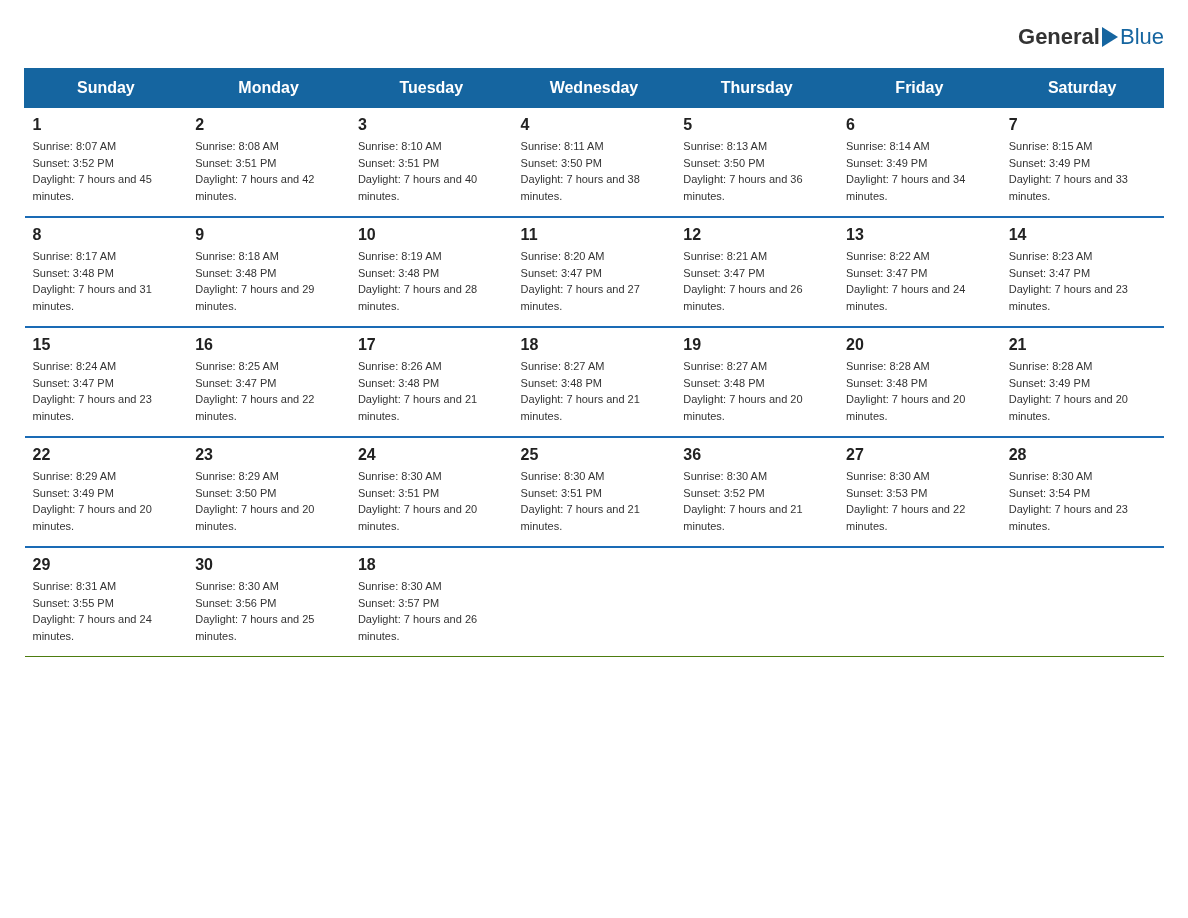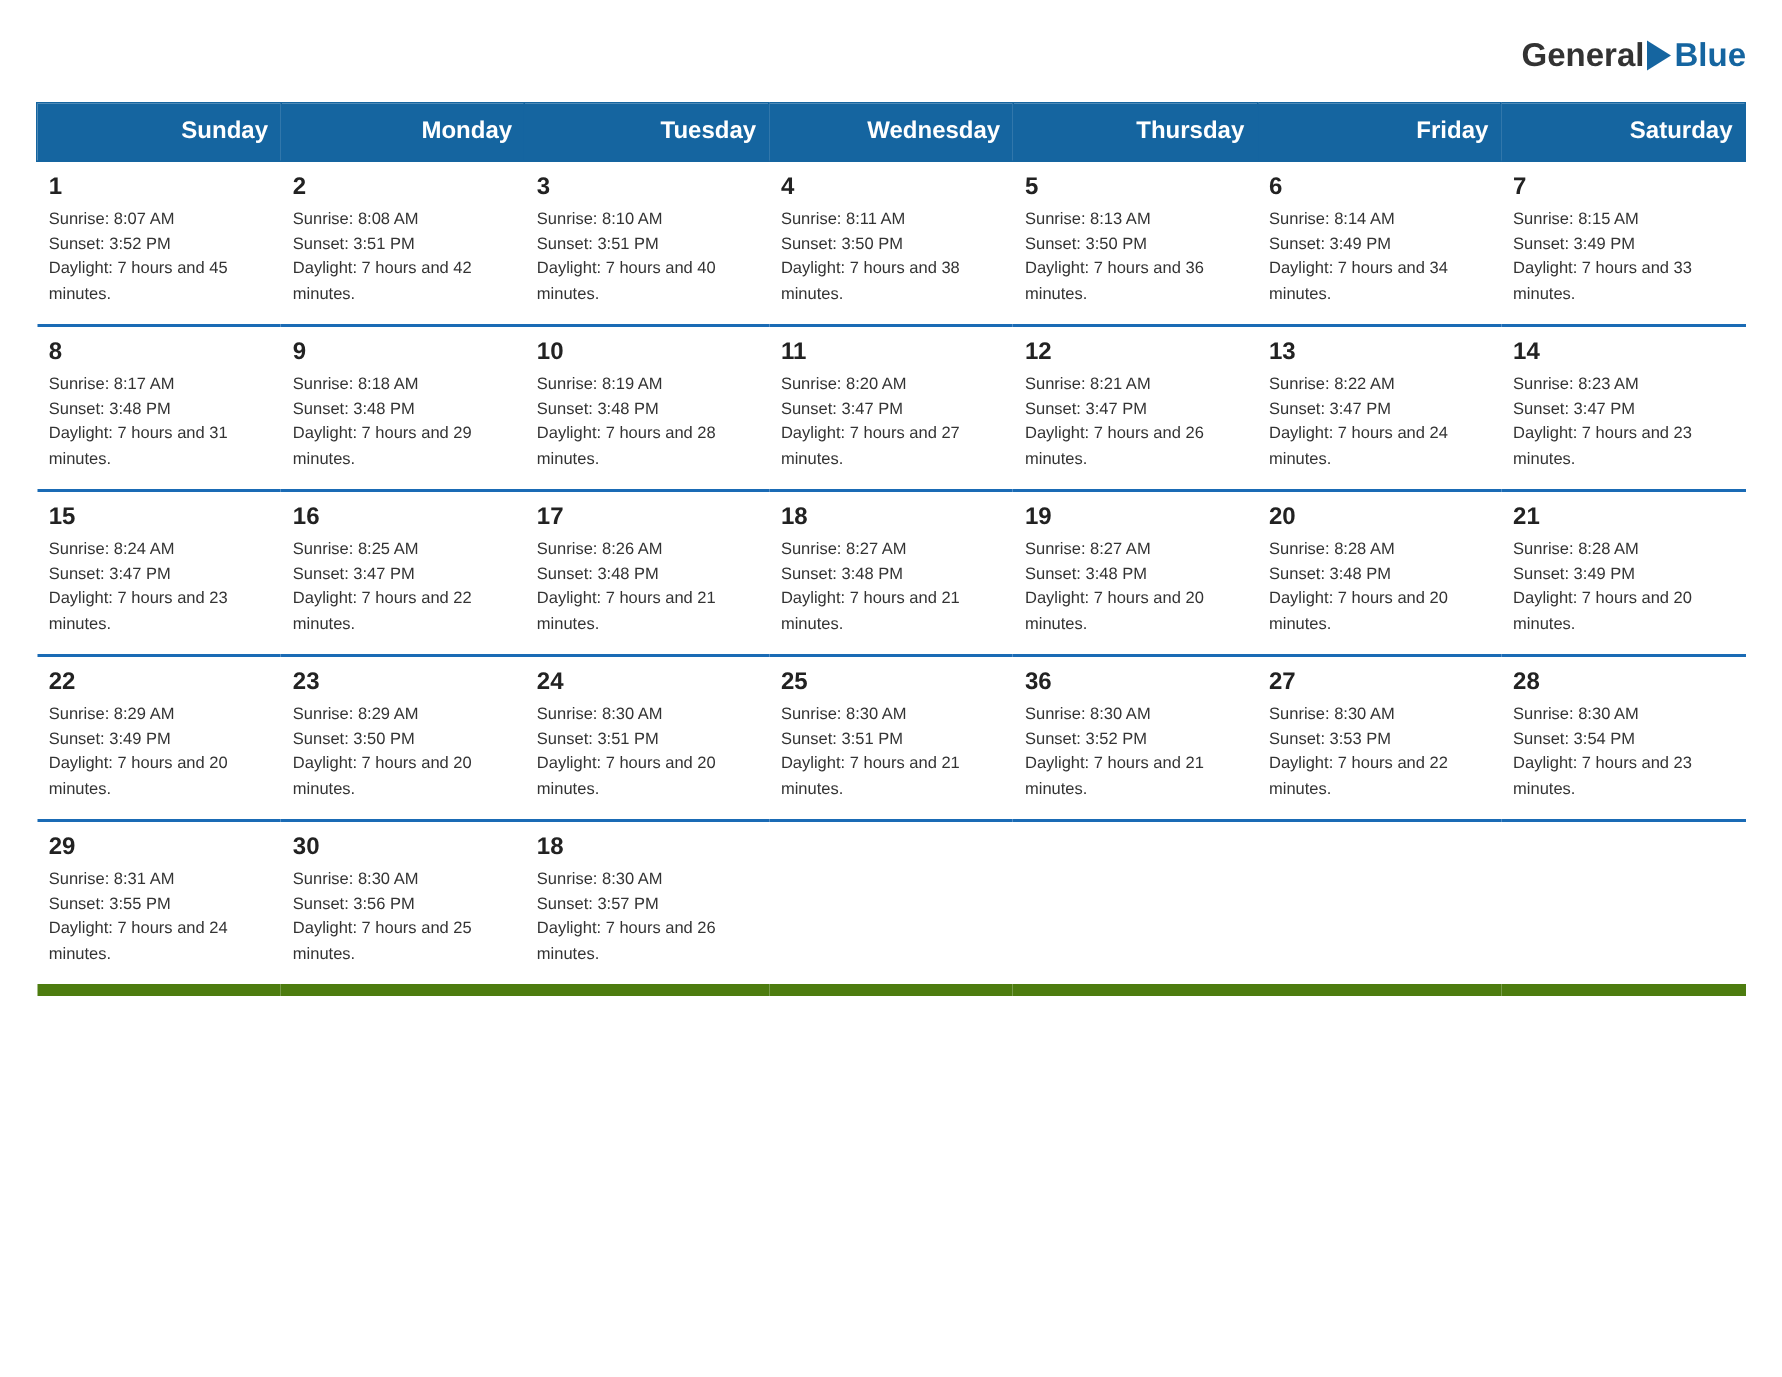--- a/index.html
+++ b/index.html
@@ -33,21 +33,21 @@
       width: 0; height: 0;
       border-top: 10px solid transparent;
       border-bottom: 10px solid transparent;
       border-left: 16px solid #1565a0;
       margin: 0 2px;
       display: inline-block;
     }
     .logo-blue {
       color: #1565a0;
       font-size: 22px;
-      font-weight: bold;
+      font-weight: normal;
     }
     .title-section {
       text-align: right;
     }
     .month-title {
       font-size: 48px;
       font-weight: bold;
       color: #333;
       line-height: 1.1;
     }
@@ -57,37 +57,37 @@
       margin-top: 4px;
     }
     .calendar {
       width: 100%;
       border-collapse: collapse;
     }
     .calendar th {
       background-color: #1565a0;
       color: #fff;
       padding: 10px 8px;
-      text-align: right;
+      text-align: center;
       font-size: 16px;
       font-weight: bold;
       border: 1px solid #1565a0;
     }
     .calendar td {
       vertical-align: top;
       padding: 8px 8px 12px 8px;
       border-bottom: 2px solid #1a6bb5;
       border-right: none;
       border-left: none;
       border-top: none;
       background: #fff;
       width: calc(100% / 7);
     }
     .calendar tr:last-child td {
-      border-bottom: 8px solid #4d7c0f;
+      border-bottom: 1px solid #4d7c0f;
     }
     .day-number {
       font-size: 16px;
       font-weight: bold;
       color: #222;
       display: block;
       margin-bottom: 4px;
     }
     .day-info {
       font-size: 11px;

